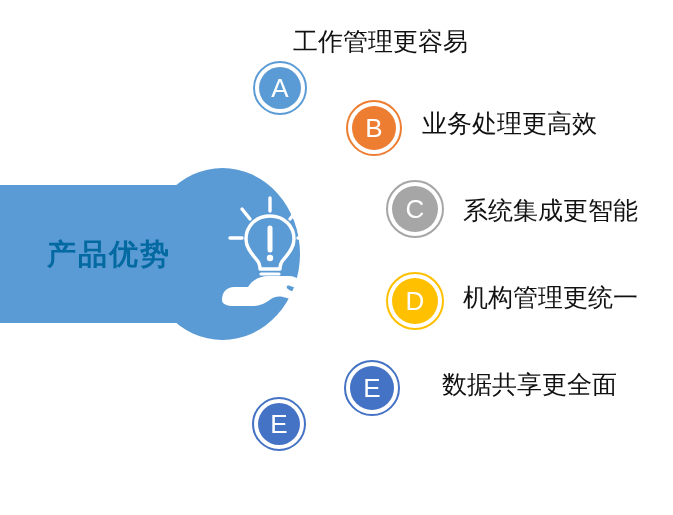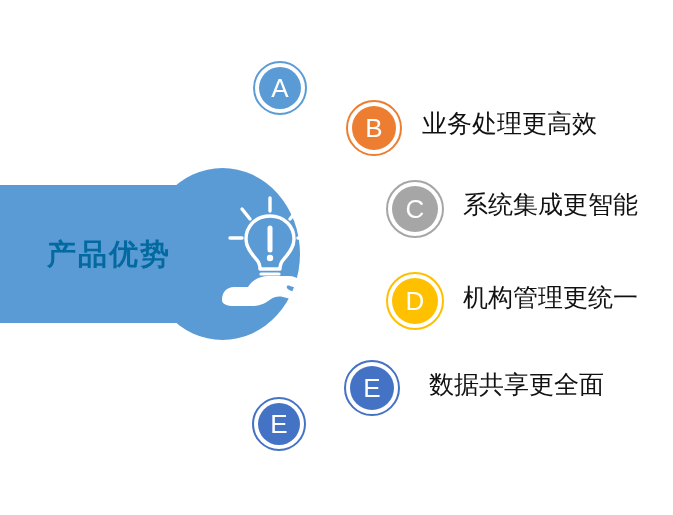--- a/index.html
+++ b/index.html
@@ -150,48 +150,49 @@
                  C 48 111 42 114 34 114 L 16 114 C 9 114 4 112 4 108 Z" fill="#ffffff"></path>
       </svg>
     </div>
   </div>
 
   <div class="node" style="left:253px; top:61px; width:54px; height:54px; color:#5b9bd5;">
     <span class="node-ring"></span>
     <span class="node-core"></span>
     <span class="node-letter">A</span>
   </div>
+  <div class="item-label" style="left:293px; top:29px;">工作管理更容易</div>
 
   <div class="node" style="left:346px; top:100px; width:56px; height:56px; color:#ed7d31;">
     <span class="node-ring"></span>
     <span class="node-core"></span>
     <span class="node-letter">B</span>
   </div>
   <div class="item-label" style="left:422px; top:111px;">业务处理更高效</div>
 
   <div class="node" style="left:386px; top:180px; width:58px; height:58px; color:#a6a6a6;">
     <span class="node-ring"></span>
     <span class="node-core"></span>
     <span class="node-letter">C</span>
   </div>
-  <div class="item-label" style="left:463px; top:192px;text-align:center;">系统集成更智能</div>
+  <div class="item-label" style="left:463px; top:198px;text-align:center;">系统集成更智能</div>
 
   <div class="node" style="left:386px; top:272px; width:58px; height:58px; color:#ffc000;">
     <span class="node-ring"></span>
     <span class="node-core"></span>
     <span class="node-letter">D</span>
   </div>
   <div class="item-label" style="left:463px; top:285px;">机构管理更统一</div>
 
   <div class="node" style="left:344px; top:360px; width:56px; height:56px; color:#4472c4;">
     <span class="node-ring"></span>
     <span class="node-core"></span>
     <span class="node-letter">E</span>
   </div>
-  <div class="item-label" style="left:429px; top:372px;">数据共享更全面</div>
+  <div class="item-label" style="left:442px; top:372px;">数据共享更全面</div>
 
   <div class="node" style="left:252px; top:397px; width:54px; height:54px; color:#4472c4;">
     <span class="node-ring"></span>
     <span class="node-core"></span>
     <span class="node-letter">E</span>
   </div>
 
 </div>
 
 </body></html>

